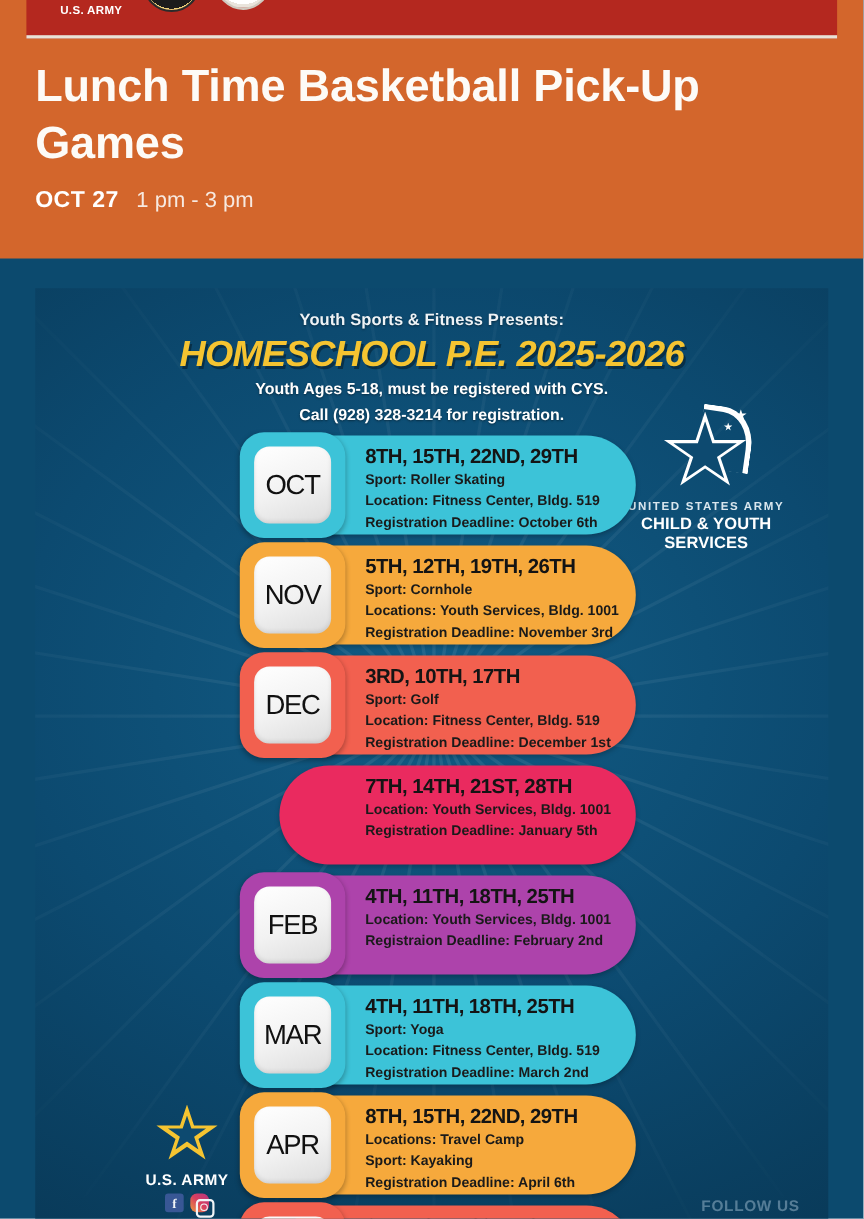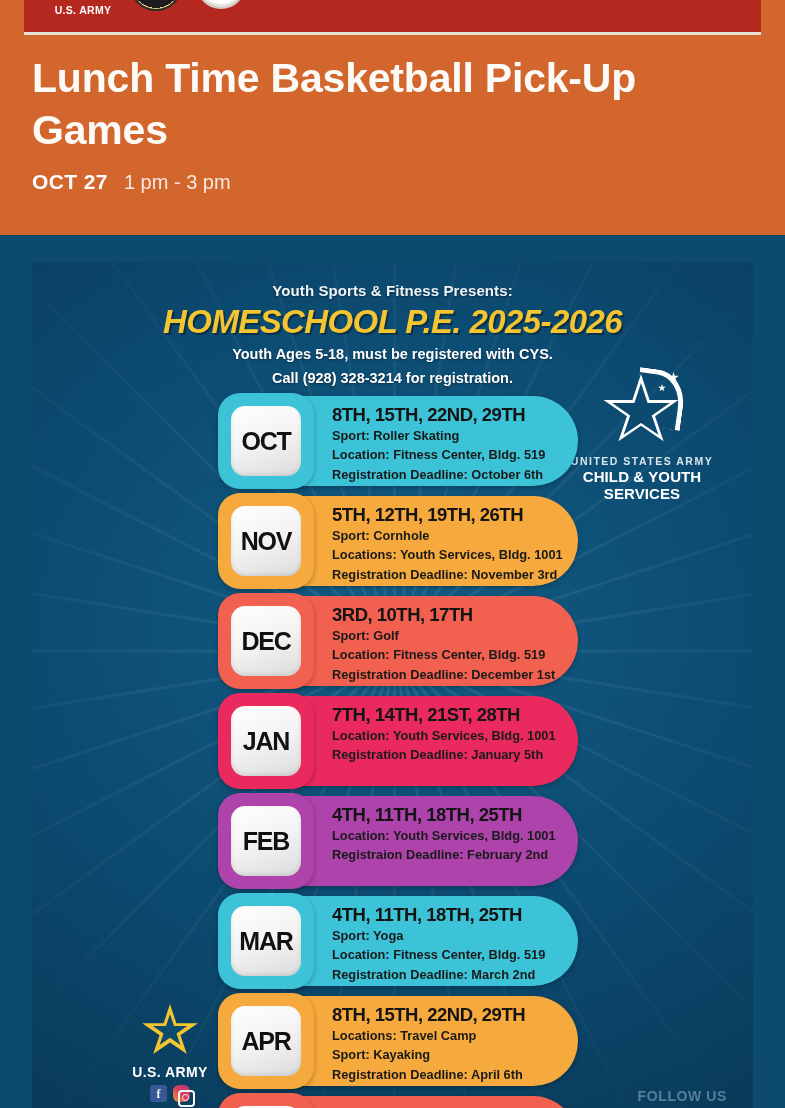--- a/index.html
+++ b/index.html
@@ -145,21 +145,21 @@
     box-shadow:0 2px 5px rgba(0,0,0,.28);
     display:flex; align-items:center; justify-content:center;
   }
   .chip-inner {
     width:70px; height:70px; border-radius:14px;
     background:linear-gradient(160deg,#ffffff 0%,#f2f2f2 52%,#dcdcdc 100%);
     display:flex; align-items:center; justify-content:center;
     box-shadow:inset 0 -2px 4px rgba(0,0,0,.10);
   }
   .chip-inner span {
-    color:#111; font-size:25px; font-weight:bold; letter-spacing:-1.2px;
+    color:#111; font-size:25px; font-weight:normal; letter-spacing:-1.2px;
   }
   .row-text { position:absolute; left:114px; top:12px; width:240px; }
   .r-dates {
     color:#141414; font-size:18.5px; font-weight:bold; letter-spacing:-0.5px;
     line-height:1.12; white-space:nowrap;
   }
   .r-line {
     color:#1a1a1a; font-size:12.8px; font-weight:600; line-height:1.52;
     white-space:nowrap;
   }
@@ -316,25 +316,20 @@
           </div>
           <div class="row-text">
             <div class="r-dates">3RD, 10TH, 17TH</div>
             <div class="r-line">Sport: Golf</div>
             <div class="r-line">Location: Fitness Center, Bldg. 519</div>
             <div class="r-line">Registration Deadline: December 1st</div>
           </div>
         </div>
         <div class="row">
           <div class="row-body" style="background:#ea2a5f"></div>
-          <div class="row-chip" style="background:#ea2a5f">
-            <div class="chip-inner">
-              <span>JAN</span>
-            </div>
-          </div>
           <div class="row-text">
             <div class="r-dates">7TH, 14TH, 21ST, 28TH</div>
             <div class="r-line">Location: Youth Services, Bldg. 1001</div>
             <div class="r-line">Registration Deadline: January 5th</div>
           </div>
         </div>
         <div class="row">
           <div class="row-body" style="background:#ad43ab"></div>
           <div class="row-chip" style="background:#ad43ab">
             <div class="chip-inner">

